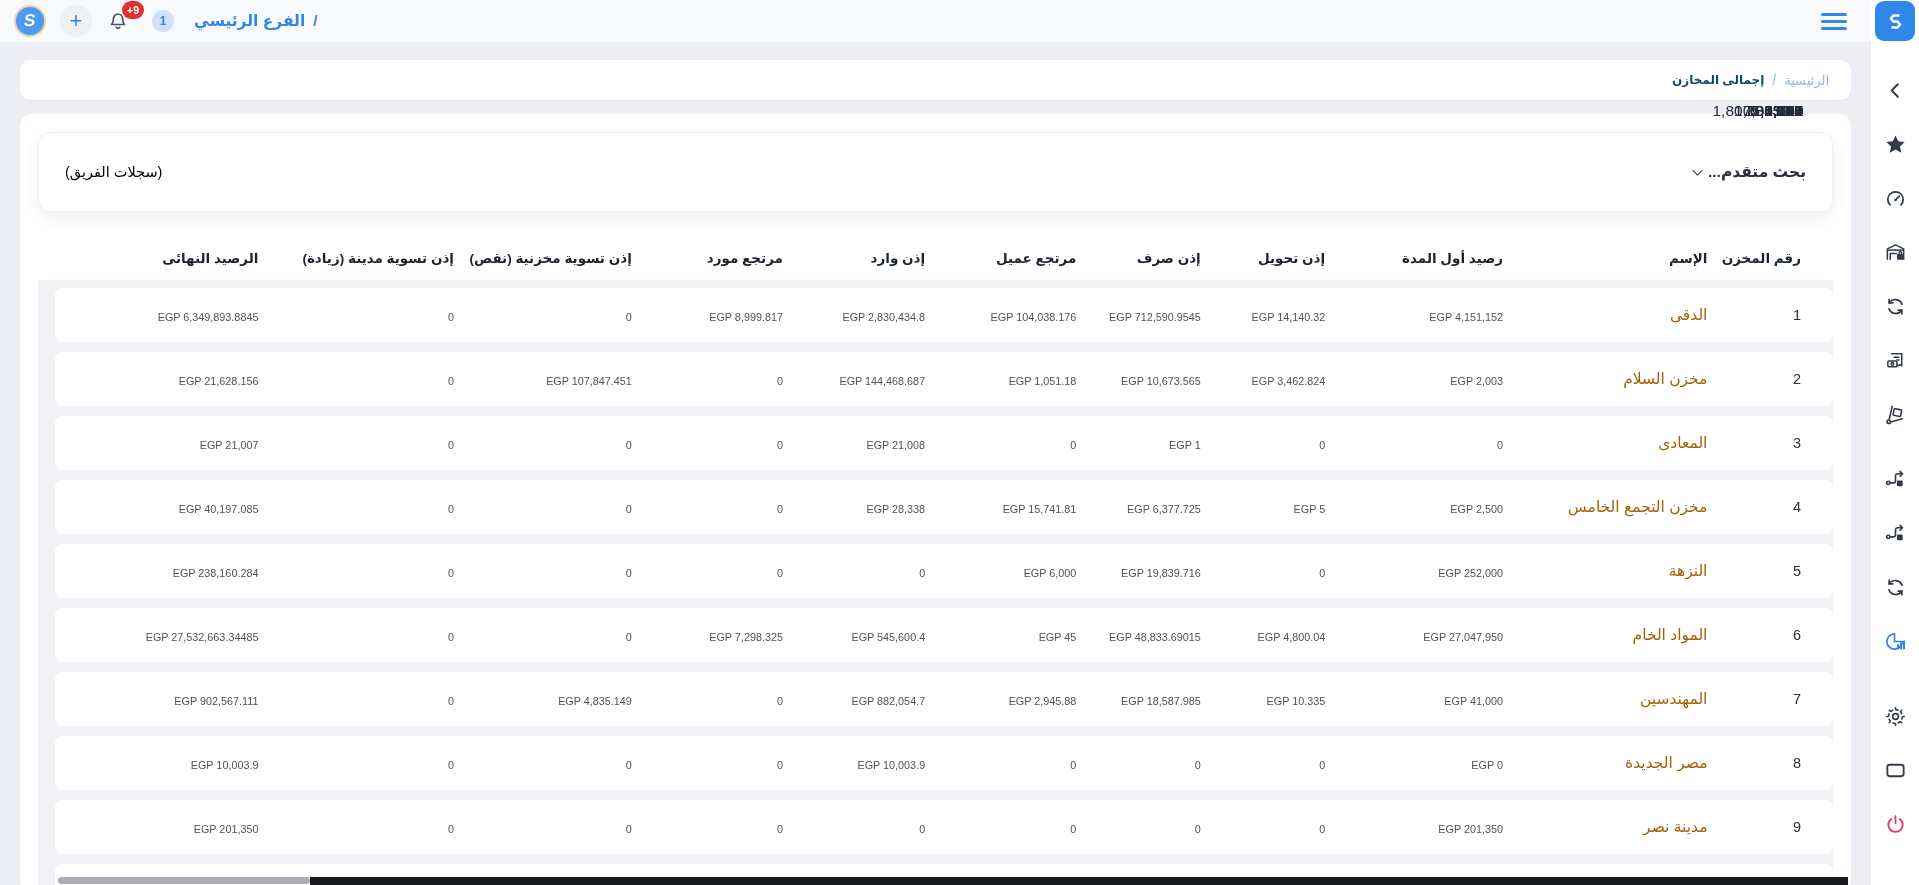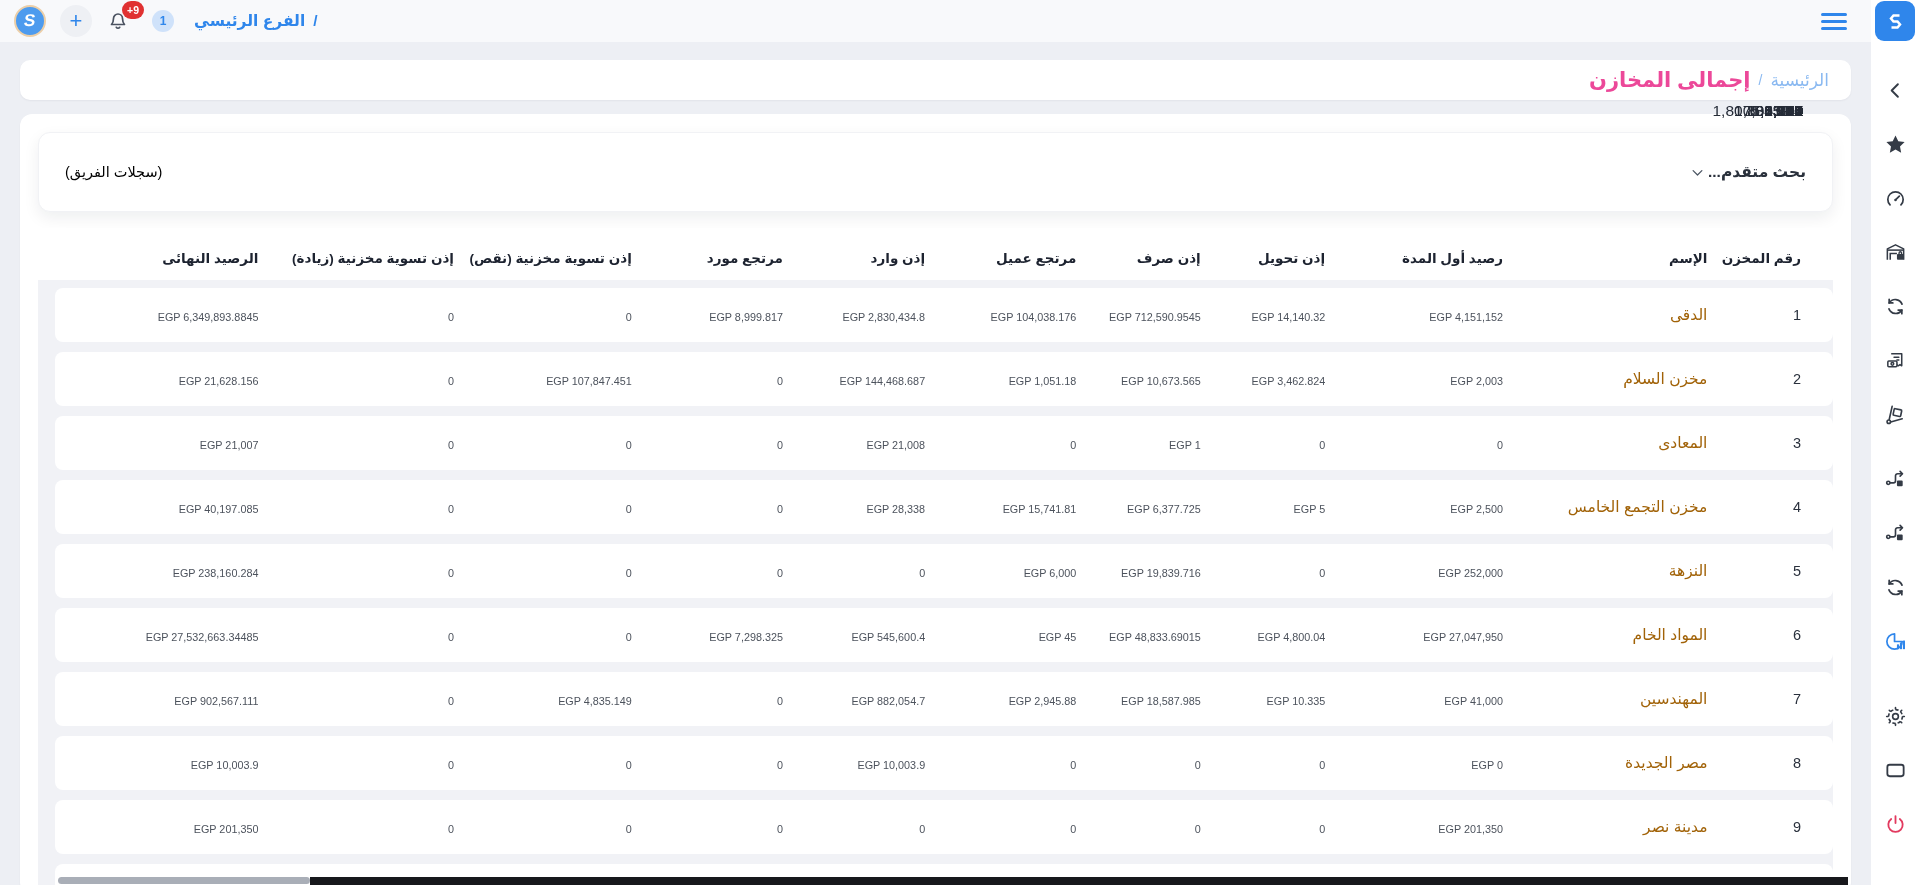--- a/index.html
+++ b/index.html
@@ -61,23 +61,23 @@
   .side-icon.gap-before { margin-top:42px; }
   .side-icon.big-gap { margin-top:52px; }
   .side-icon.active { color:#2f86eb; }
   .side-icon.danger { color:#e23a5f; }
   
   .main { position:absolute; top:42px; left:0; right:48px; padding:18px 20px 0 20px; }
   .crumb-card {
     height:40px; background:#fff; border-radius:10px; display:flex; align-items:center;
     padding:0 22px; box-shadow:0 1px 2px rgba(16,24,40,.05);
   }
-  .crumb-home { color:#8ab9f1; font-size:17px; cursor:pointer; }
+  .crumb-home { color:#8ab9f1; font-size:13px; cursor:pointer; }
   .crumb-sep { color:#8ab9f1; margin:0 8px; font-size:14px; }
-  .crumb-current { color:#ec4899; font-weight:700; font-size:21px; }
+  .crumb-current { color:#0c4a6e; font-weight:700; font-size:12px; }
   .content-card {
     margin-top:14px; background:#fff; border-radius:12px; padding:18px;
     height:780px; box-shadow:0 1px 2px rgba(16,24,40,.05);
   }
   .search-card {
     background:#fff; border:1px solid #f1f2f5; box-shadow:0 6px 16px rgba(16,24,40,.07);
     border-radius:12px; height:80px; display:flex; align-items:center;
     justify-content:space-between; padding:0 26px;
   }
   .adv-search { display:flex; align-items:center; gap:3px; cursor:pointer; }
@@ -284,21 +284,21 @@
             <tr>
               <th>رقم المخزن</th>
               <th>الإسم</th>
               <th>رصيد أول المدة</th>
               <th>إذن تحويل</th>
               <th>إذن صرف</th>
               <th>مرتجع عميل</th>
               <th>إذن وارد</th>
               <th>مرتجع مورد</th>
               <th>إذن تسوية مخزنية (نقص)</th>
-              <th>إذن تسوية مخزنية (زيادة)</th>
+              <th>إذن تسوية مدينة (زيادة)</th>
               <th>الرصيد النهائى</th>
             </tr>
           </thead>
         <tbody>
             <tr>
               <td class="no-cell">1</td>
               <td class="name-cell">الدقى</td>
               <td>
                 <div class="main">4,292</div>
                 <div class="sub">EGP 4,151,152</div>

